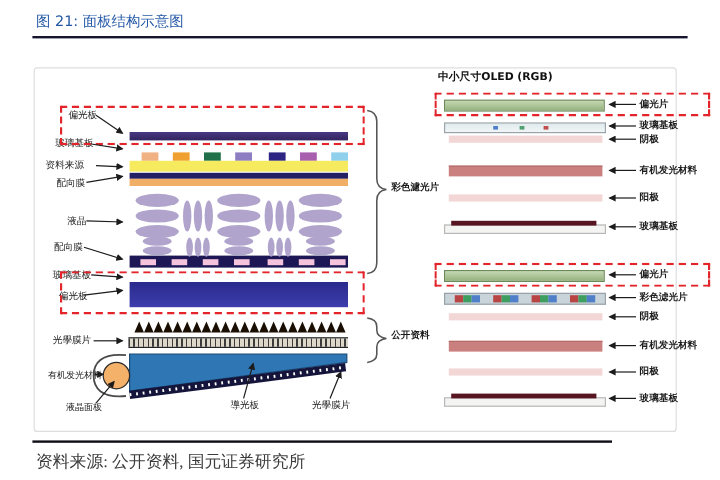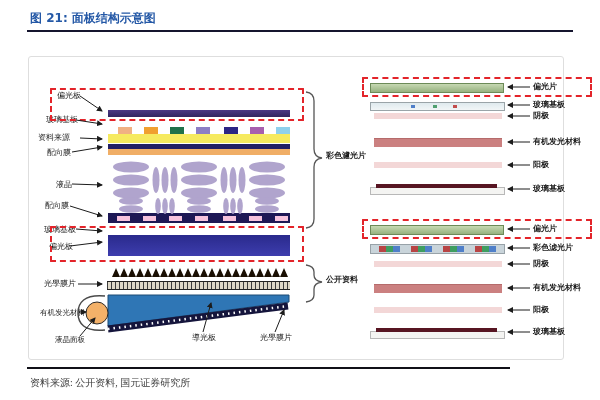--- a/index.html
+++ b/index.html
@@ -1,23 +1,23 @@
 <!DOCTYPE html>
 <html><head>
 <meta charset="utf-8">
 <style>
   html,body{margin:0;padding:0;background:#fff;width:600px;height:400px;overflow:hidden;
     font-family:"DejaVu Sans","Liberation Sans",sans-serif;}
   #canvas{position:relative;width:600px;height:400px;background:#fff;}
   .abs{position:absolute;}
   
-  .fig-title{left:30px;top:10px;font-size:12px;font-weight:bold;color:#2458a6;white-space:nowrap;}
+  .fig-title{left:30px;top:10px;font-size:12px;font-weight:normal;color:#2458a6;white-space:nowrap;}
   .rule-top{left:27px;top:30px;width:546px;height:2px;background:#15152e;}
   .rule-bottom{left:27px;top:367px;width:483px;height:2px;background:#101018;}
-  .source{left:30px;top:376px;font-size:10px;color:#3c3c3c;font-family:"Liberation Serif","DejaVu Serif",serif;white-space:nowrap;}
+  .source{left:30px;top:376px;font-size:14px;color:#3c3c3c;font-family:"Liberation Serif","DejaVu Serif",serif;white-space:nowrap;}
   .fig-box{left:28px;top:56px;width:534px;height:302px;border:1px solid #dedede;border-radius:3px;}
   
   .lbl{font-size:8px;color:#1c1c1c;white-space:nowrap;z-index:3;line-height:1;}
   .lblb{font-weight:bold;}
   .sec-title{font-size:9px;font-weight:bold;color:#111;white-space:nowrap;z-index:3;}
   
   .hl{border:2px dashed #e3242a;z-index:4;border-radius:1px;}
   
   .bar{z-index:2;}
   .pol-top{left:108px;top:110px;width:182px;height:7px;background:linear-gradient(#4a3884,#32255f);}
@@ -87,20 +87,21 @@
   <div class="psq" style="left:195px"></div>
   <div class="psq" style="left:223px"></div>
   <div class="psq" style="left:249px"></div>
   <div class="psq" style="left:275px"></div>
   <div class="abs bar pol-bot"></div>
   <div class="abs bar optic-bar"></div>
 
   <div class="abs hl" style="left:50px;top:88px;width:250px;height:29px"></div>
   <div class="abs hl" style="left:50px;top:226px;width:250px;height:32px"></div>
 
+  <div class="abs sec-title" style="left:365px;top:58px">中小尺寸OLED (RGB)</div>
   <div class="abs green-bar" style="left:370px;top:83px"></div>
   <div class="abs glass-bar" style="left:370px;top:102px">
     <div class="speck" style="left:40px;background:#4f7fc9"></div>
     <div class="speck" style="left:62px;background:#50a070"></div>
     <div class="speck" style="left:82px;background:#c24d4d"></div>
   </div>
   <div class="abs pink-bar" style="left:374px;top:113px"></div>
   <div class="abs organic-bar" style="left:374px;top:138px"></div>
   <div class="abs pink-bar" style="left:374px;top:162px"></div>
   <div class="abs glass-base" style="left:370px;top:187px"></div>

